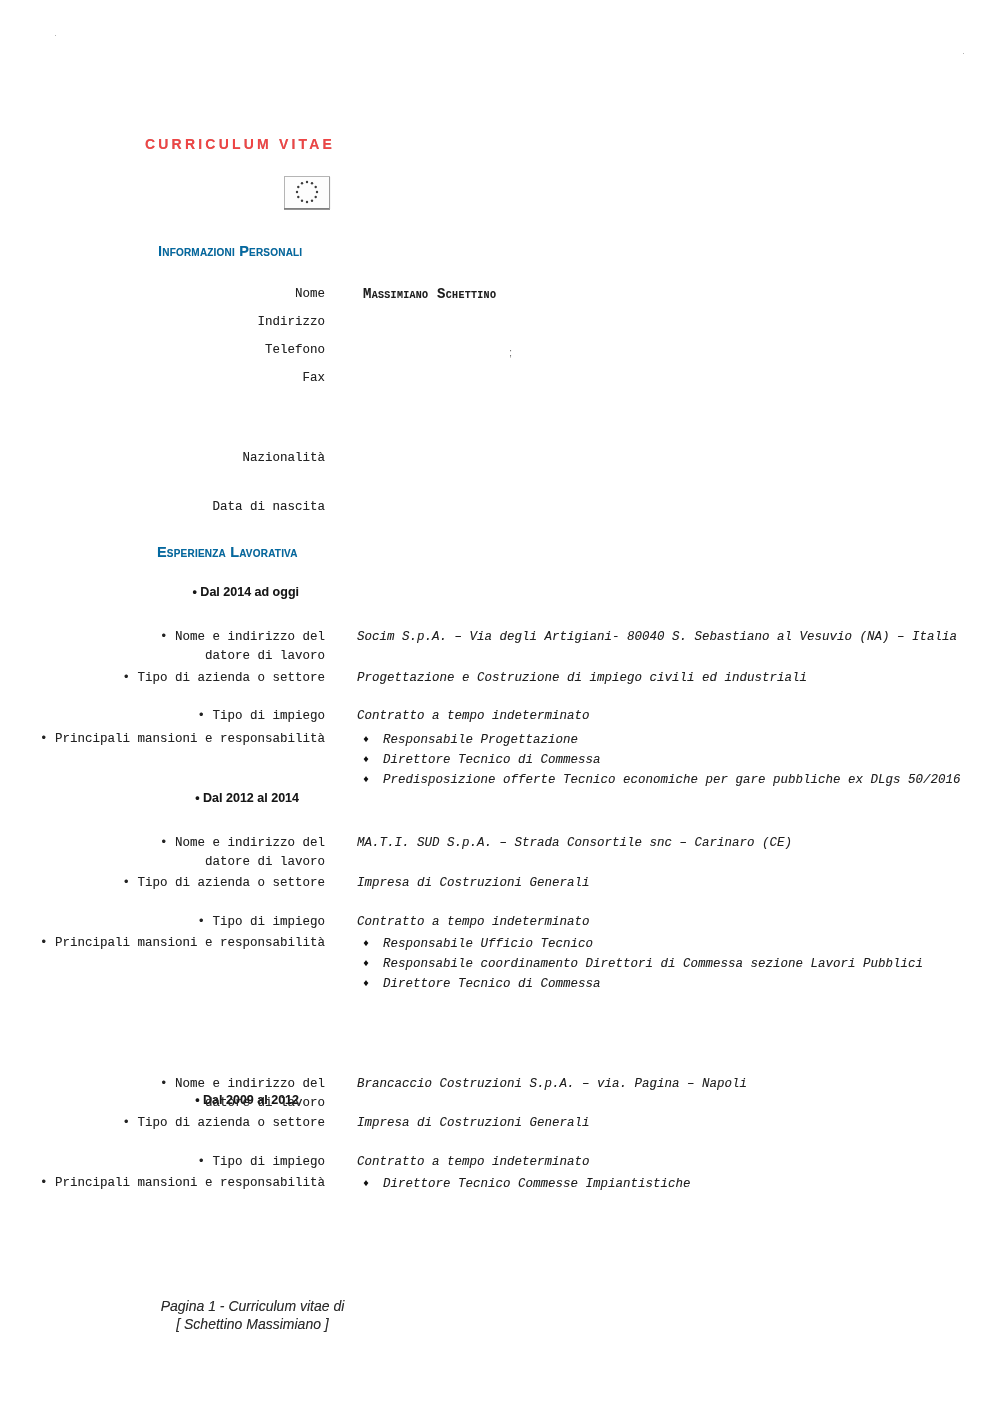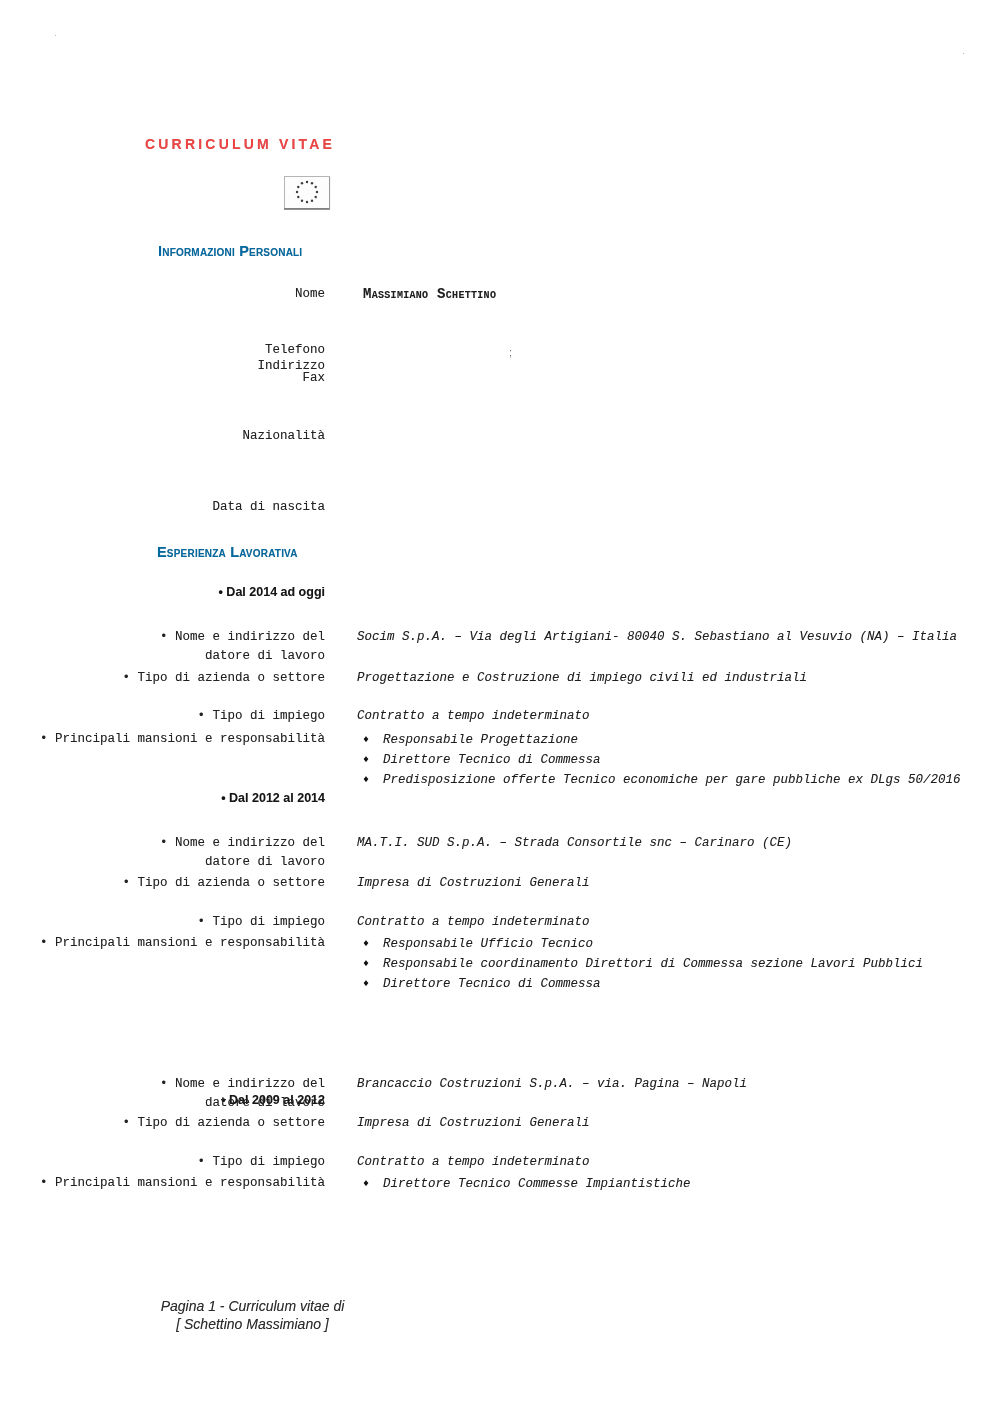--- a/index.html
+++ b/index.html
@@ -34,21 +34,21 @@
   
   .doc-title {
     position:absolute; top:136px; left:145px;
     font-size:14px; font-weight:700; letter-spacing:3.2px; color:#ef4444;
   }
   .section-heading {
     position:absolute; font-variant:small-caps; font-weight:700;
     font-size:14.5px; letter-spacing:.2px; color:#0369a1;
   }
   .period {
-    position:absolute; left:0; width:325px; text-align:right;
+    position:absolute; left:0; width:299px; text-align:right;
     font-weight:700; font-size:12.5px; color:#161616;
   }
 
   
   .duties { display:block; }
   .duty { display:flex; line-height:20px; }
   .diamond {
     flex:0 0 26px; width:26px; padding-left:6px;
     font-style:normal; font-size:10px; color:#111; line-height:20px;
   }
@@ -100,34 +100,34 @@
         <circle cx="32.7" cy="12" r="1.2"></circle>
     </g>
   </svg>
 
   <div class="section-heading" style="top:243px; left:158px;">Informazioni Personali</div>
 
   <div class="row" style="top:285px;">
     <div class="lbl">Nome</div>
     <div class="val name">Massimiano Schettino</div>
   </div>
-  <div class="row" style="top:313px;margin-top:44px;">
+  <div class="row" style="top:313px;">
     <div class="lbl">Indirizzo</div>
     <div class="val"></div>
   </div>
   <div class="row" style="top:341px;">
     <div class="lbl">Telefono</div>
     <div class="val"></div>
   </div>
   <span class="artifact-mark">;</span>
   <div class="row" style="top:369px;">
     <div class="lbl">Fax</div>
     <div class="val"></div>
   </div>
-  <div class="row" style="top:427px;">
+  <div class="row" style="top:449px;">
     <div class="lbl">Nazionalità</div>
     <div class="val"></div>
   </div>
   <div class="row" style="top:498px;">
     <div class="lbl">Data di nascita</div>
     <div class="val"></div>
   </div>
 
   <div class="section-heading" style="top:544px; left:157px;">Esperienza Lavorativa</div>
 

